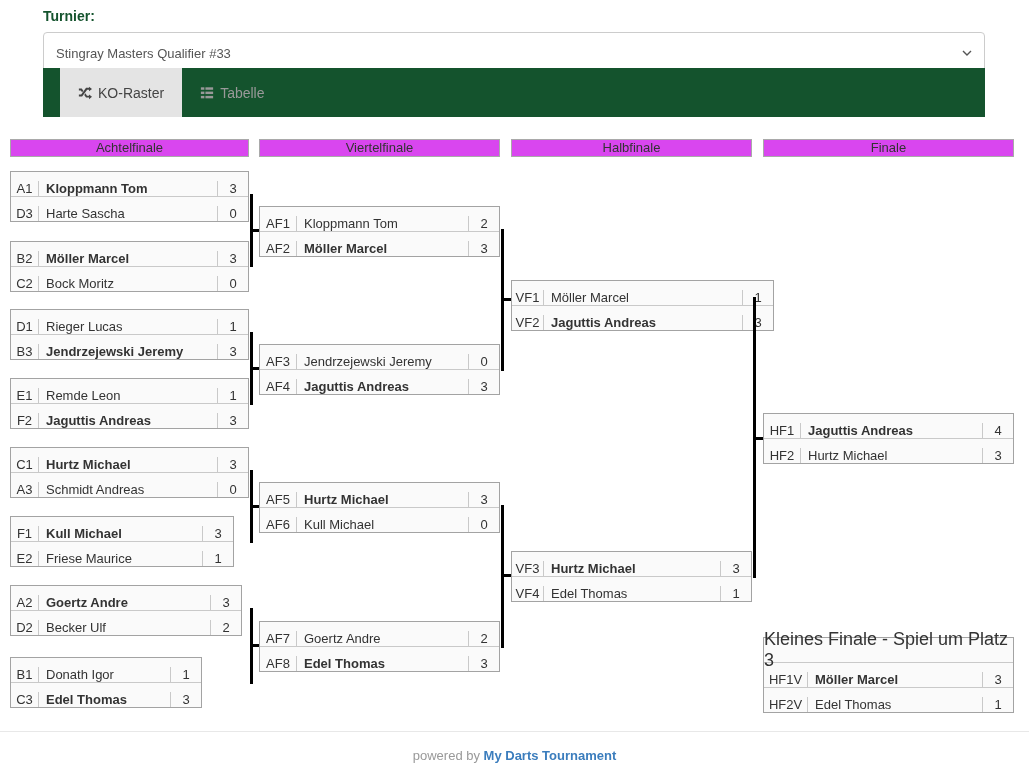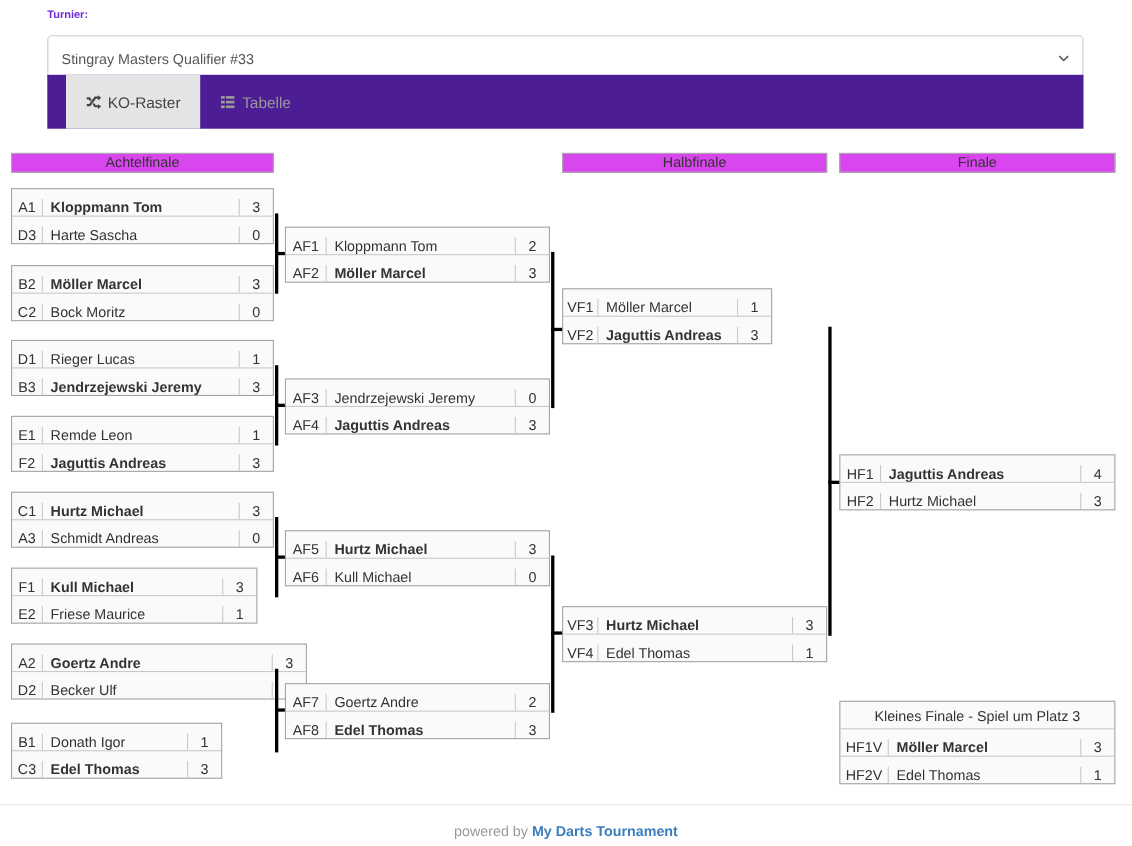--- a/index.html
+++ b/index.html
@@ -1,26 +1,26 @@
 <!DOCTYPE html>
 <html><head>
 <meta charset="utf-8">
 <style>
   html,body{margin:0;padding:0;background:#fff;}
   #page{position:relative;width:1029px;height:769px;background:#fff;
         font-family:"Liberation Sans", sans-serif;color:#333;overflow:hidden;}
 
   
-  .turnier-label{position:absolute;left:43px;top:8px;font-size:10px;font-weight:bold;color:#6d28d9;}
+  .turnier-label{position:absolute;left:43px;top:8px;font-size:14px;font-weight:bold;color:#14532d;}
   .select{position:absolute;left:43px;top:32px;width:942px;height:42px;box-sizing:border-box;
           border:1px solid #ccc;border-radius:4px;background:#fff;display:flex;align-items:center;
           padding:0 12px;font-size:13px;color:#555;cursor:pointer;}
   .select .val{flex:1;}
   .select svg{flex:0 0 auto;}
-  .tabs{position:absolute;left:43px;top:68px;width:942px;height:49px;background:#4c1d95;display:flex;}
+  .tabs{position:absolute;left:43px;top:68px;width:942px;height:49px;background:#14532d;display:flex;}
   .tab{display:flex;align-items:center;gap:6px;padding:0 18px;font-size:14px;color:#999;cursor:pointer;}
   .tab.active{background:#e4e4e4;color:#444;margin-left:17px;}
   .tab .ticon{display:flex;align-items:center;}
 
   
   .rhead{position:absolute;top:139px;height:18px;box-sizing:border-box;border:1px solid #a9a9a9;
          background:#d946ef;font-size:13px;line-height:16px;text-align:center;color:#333;}
 
   
   .match{position:absolute;box-sizing:border-box;border:1px solid #a3a3a3;background:#fafafa;}
@@ -28,21 +28,21 @@
   .mrow + .mrow{border-top:1px solid #c9c9c9;}
   .code{flex:0 0 auto;display:flex;align-items:center;justify-content:center;
         border-right:1px solid #c9c9c9;}
   .pname{flex:1;display:flex;align-items:center;padding:0 7px;white-space:nowrap;overflow:hidden;}
   .pname.winner{font-weight:bold;}
   .score{flex:0 0 30px;display:flex;align-items:center;justify-content:center;
          border-left:1px solid #c9c9c9;}
   .c1 .code{width:27px;} .c2 .code{width:36px;} .c3 .code{width:31px;}
   .c4 .code{width:36px;} .kf .code{width:43px;}
   .kf-title{height:24px;display:flex;align-items:center;justify-content:center;
-            font-size:13px;color:#333;border-bottom:1px solid #c9c9c9;}
+            font-size:18px;color:#333;border-bottom:1px solid #c9c9c9;}
 
   
   .conn{position:absolute;background:#000;}
 
   
   .footer-rule{position:absolute;left:0;top:731px;width:1029px;border-top:1px solid #e8e8e8;}
   .footer{position:absolute;left:0;top:748px;width:1029px;text-align:center;font-size:13px;color:#999;}
   .footer a{color:#3b7dbd;font-weight:bold;text-decoration:none;cursor:pointer;}
 </style>
 </head>
@@ -78,20 +78,21 @@
             <rect x="6.2" y="6.4" width="8.8" height="2.8"></rect>
           <rect x="1" y="11.3" width="4" height="2.8"></rect>
             <rect x="6.2" y="11.3" width="8.8" height="2.8"></rect>
         </svg>
       </span>
       <span>Tabelle</span>
     </div>
   </div>
 
   <div class="rhead" style="left:10px;width:239px">Achtelfinale</div>
+  <div class="rhead" style="left:259px;width:241px">Viertelfinale</div>
   <div class="rhead" style="left:511px;width:241px">Halbfinale</div>
   <div class="rhead" style="left:763px;width:251px">Finale</div>
 
   <div class="match c1" style="left:10px;top:171px;width:239px">
     <div class="mrow">
       <span class="code">A1</span>
       <span class="pname winner">Kloppmann Tom</span>
       <span class="score">3</span>
     </div>
     <div class="mrow">
@@ -159,21 +160,21 @@
       <span class="pname winner">Kull Michael</span>
       <span class="score">3</span>
     </div>
     <div class="mrow">
       <span class="code">E2</span>
       <span class="pname">Friese Maurice</span>
       <span class="score">1</span>
     </div>
   </div>
 
-  <div class="match c1" style="left:10px;top:585px;width:269px">
+  <div class="match c1" style="left:10px;top:585px;width:232px">
     <div class="mrow">
       <span class="code">A2</span>
       <span class="pname winner">Goertz Andre</span>
       <span class="score">3</span>
     </div>
     <div class="mrow">
       <span class="code">D2</span>
       <span class="pname">Becker Ulf</span>
       <span class="score">2</span>
     </div>
@@ -237,21 +238,21 @@
       <span class="pname">Goertz Andre</span>
       <span class="score">2</span>
     </div>
     <div class="mrow">
       <span class="code">AF8</span>
       <span class="pname winner">Edel Thomas</span>
       <span class="score">3</span>
     </div>
   </div>
 
-  <div class="match c3" style="left:511px;top:262px;width:191px">
+  <div class="match c3" style="left:511px;top:280px;width:263px">
     <div class="mrow">
       <span class="code">VF1</span>
       <span class="pname">Möller Marcel</span>
       <span class="score">1</span>
     </div>
     <div class="mrow">
       <span class="code">VF2</span>
       <span class="pname winner">Jaguttis Andreas</span>
       <span class="score">3</span>
     </div>

